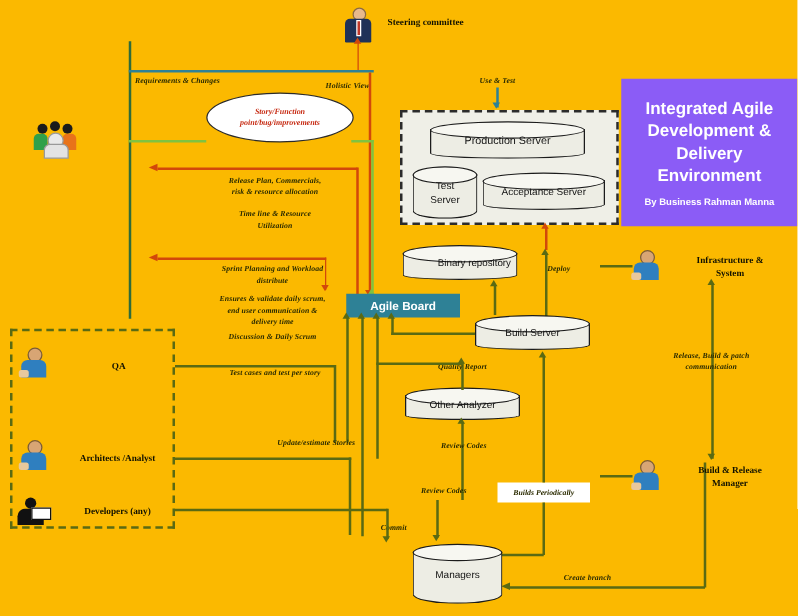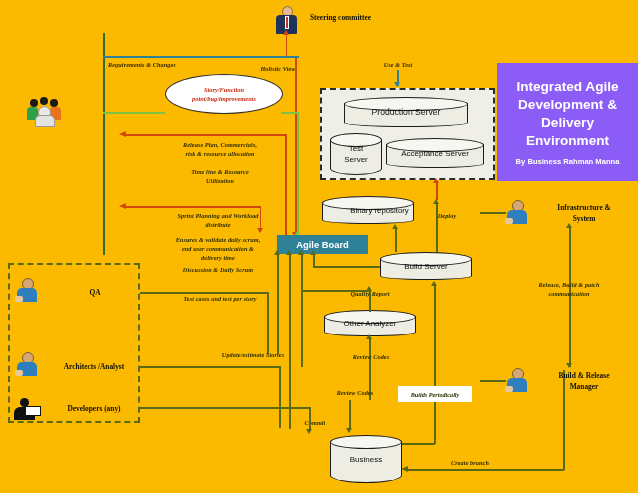--- a/index.html
+++ b/index.html
@@ -340,21 +340,21 @@
     <span>Builds Periodically</span>
   </div>
   <div class="ln vline" style="left:434px;top:285px;height:101px;background:#5A6A13;"></div>
   <div class="ah ah-u" style="left:431.2px;top:281px;border-bottom:5px solid #5A6A13;"></div>
   <div class="ln vline" style="left:434px;top:402px;height:42px;background:#5A6A13;"></div>
   <div class="ln hline" style="left:382px;top:443px;width:53px;background:#5A6A13;"></div>
 
   <div class="cyl" style="left:330px;top:435px;width:72px;height:48px;">
     <div class="body"></div>
       <div class="top"></div>
-    <div class="lbl" style="font-size:8px;">Business</div>
+    <div class="lbl" style="font-size:8px;">Managers</div>
   </div>
 
   <div class="anno" style="left:430px;top:458px;width:80px;">Create branch</div>
   <div class="ln hline" style="left:408px;top:469px;width:156px;background:#5A6A13;"></div>
   <div class="ah ah-l" style="left:401px;top:466.2px;border-right:7px solid #5A6A13;"></div>
   <div class="ln vline" style="left:563px;top:370px;height:100px;background:#5A6A13;"></div>
 
   <div class="person" style="left:505px;top:200px;width:24px;height:24px;">
     <div class="head" style="left:7px;top:0;width:10px;height:10px;background:#D8A574;border:1px solid #7a5c38;"></div>
     <div class="body" style="left:2px;top:10px;width:20px;height:14px;background:#2F7FBF;border-radius:5px 5px 0 0;"></div>

